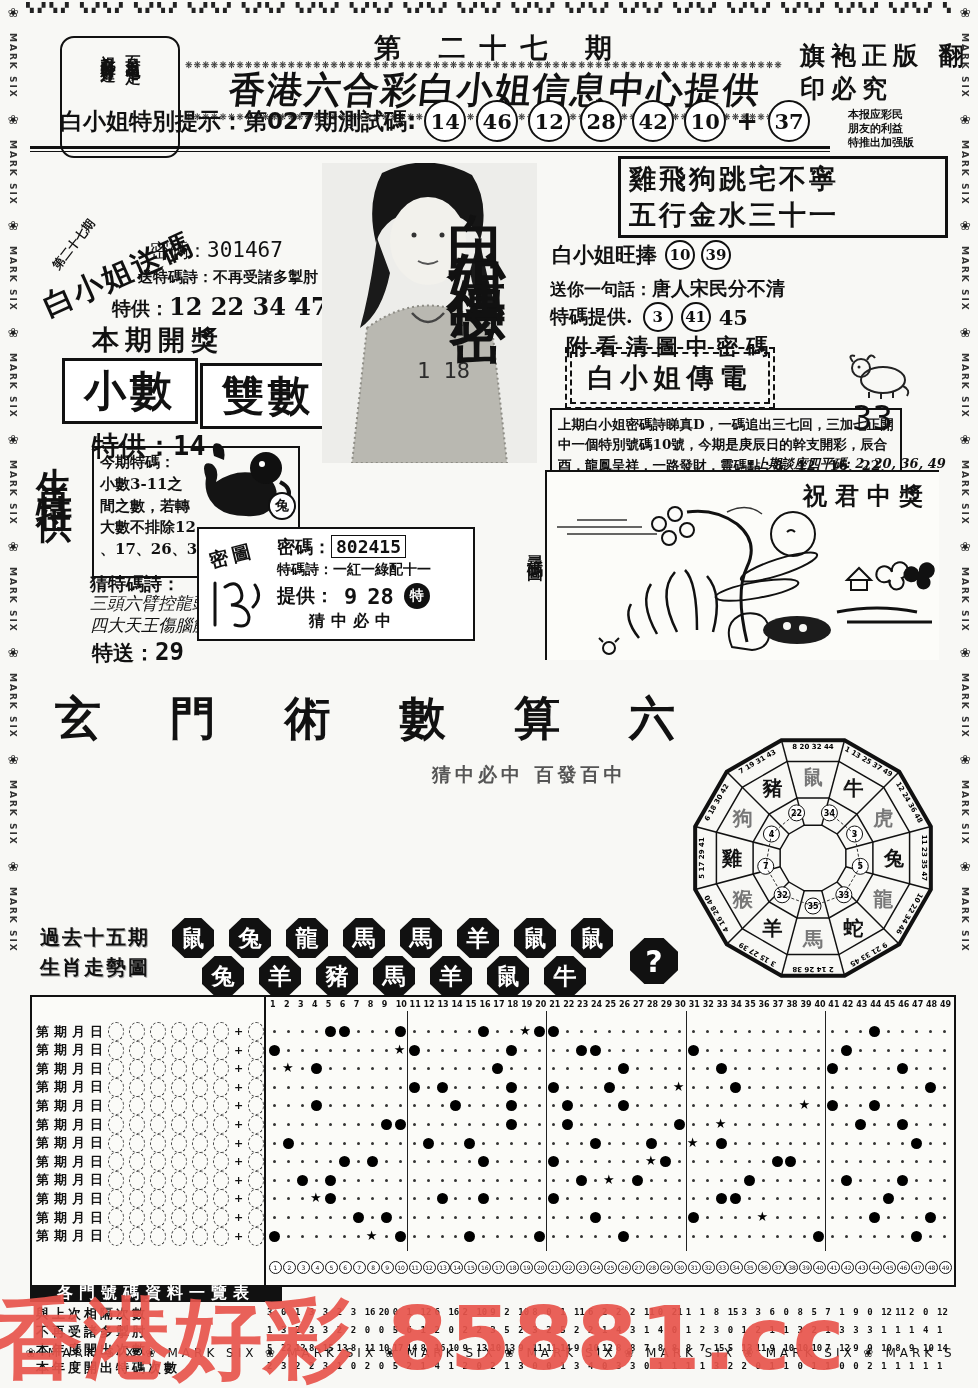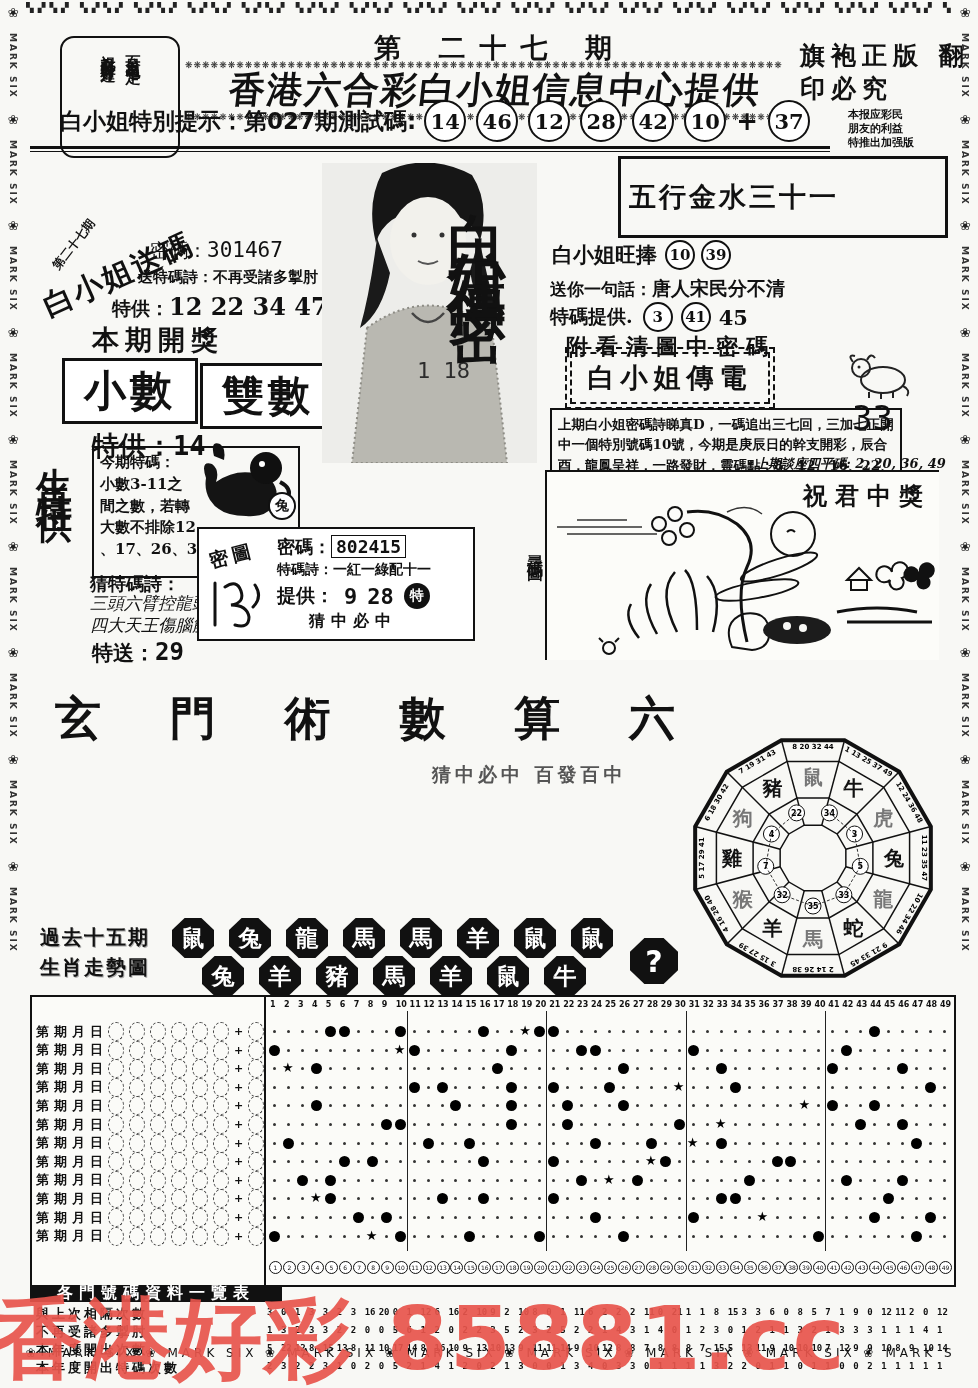--- a/index.html
+++ b/index.html
@@ -275,20 +275,21 @@
     <div style="position:absolute;left:78px;top:54px;font-size:19px;font-weight:bold;display:flex;align-items:center;gap:10px;">
       <span>提供：</span>
       <span style="font-family:'DejaVu Sans Mono',monospace;font-size:22px;">9</span>
       <span style="font-family:'DejaVu Sans Mono',monospace;font-size:22px;">28</span>
       <span class="sealcircle">特</span>
     </div>
     <div style="position:absolute;left:110px;top:82px;font-size:16px;font-weight:900;letter-spacing:6px;font-family:'DejaVu Serif',serif;">猜中必中</div>
   </div>
 
   <div class="cizeng-box">
+    <div>雞飛狗跳宅不寧</div>
     <div>五行金水三十一</div>
   </div>
   <div class="r-line" style="left:552px;top:240px;font-size:21px;font-weight:bold;display:flex;align-items:center;gap:8px;">
     <span>白小姐旺捧</span>
     <span id="wangpeng-nums" style="display:flex;gap:6px;">
         <span class="smallcircle">10</span>
         <span class="smallcircle">39</span>
       </span>
   </div>
   <div class="r-line" style="left:550px;top:276px;font-size:17px;font-weight:bold;">

